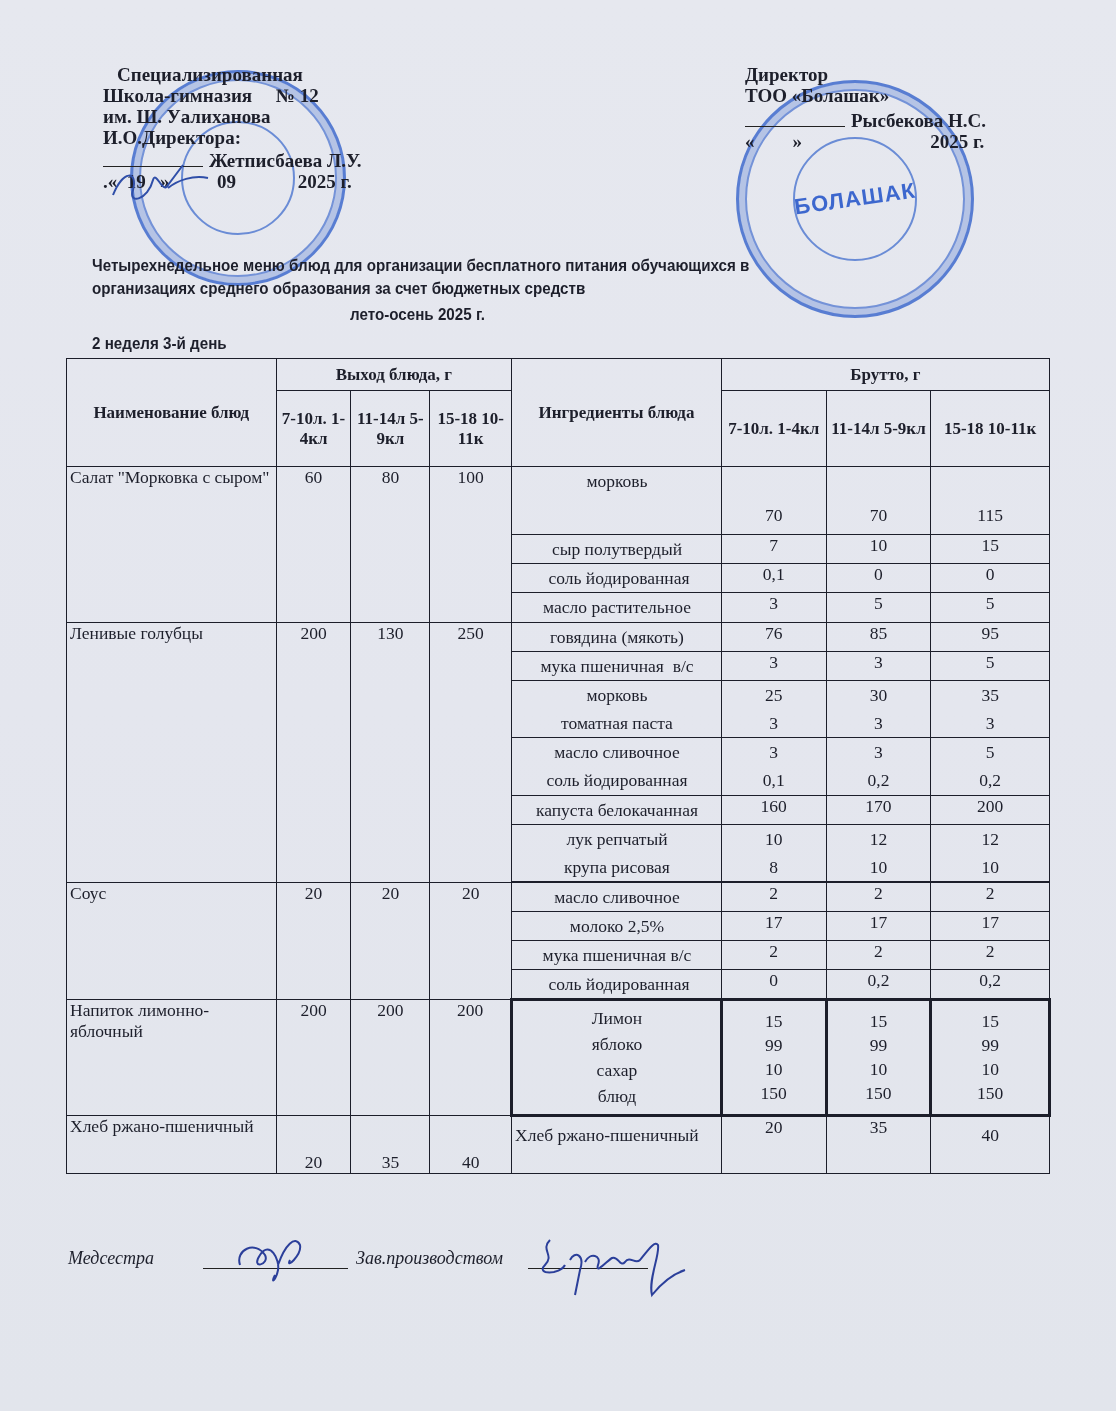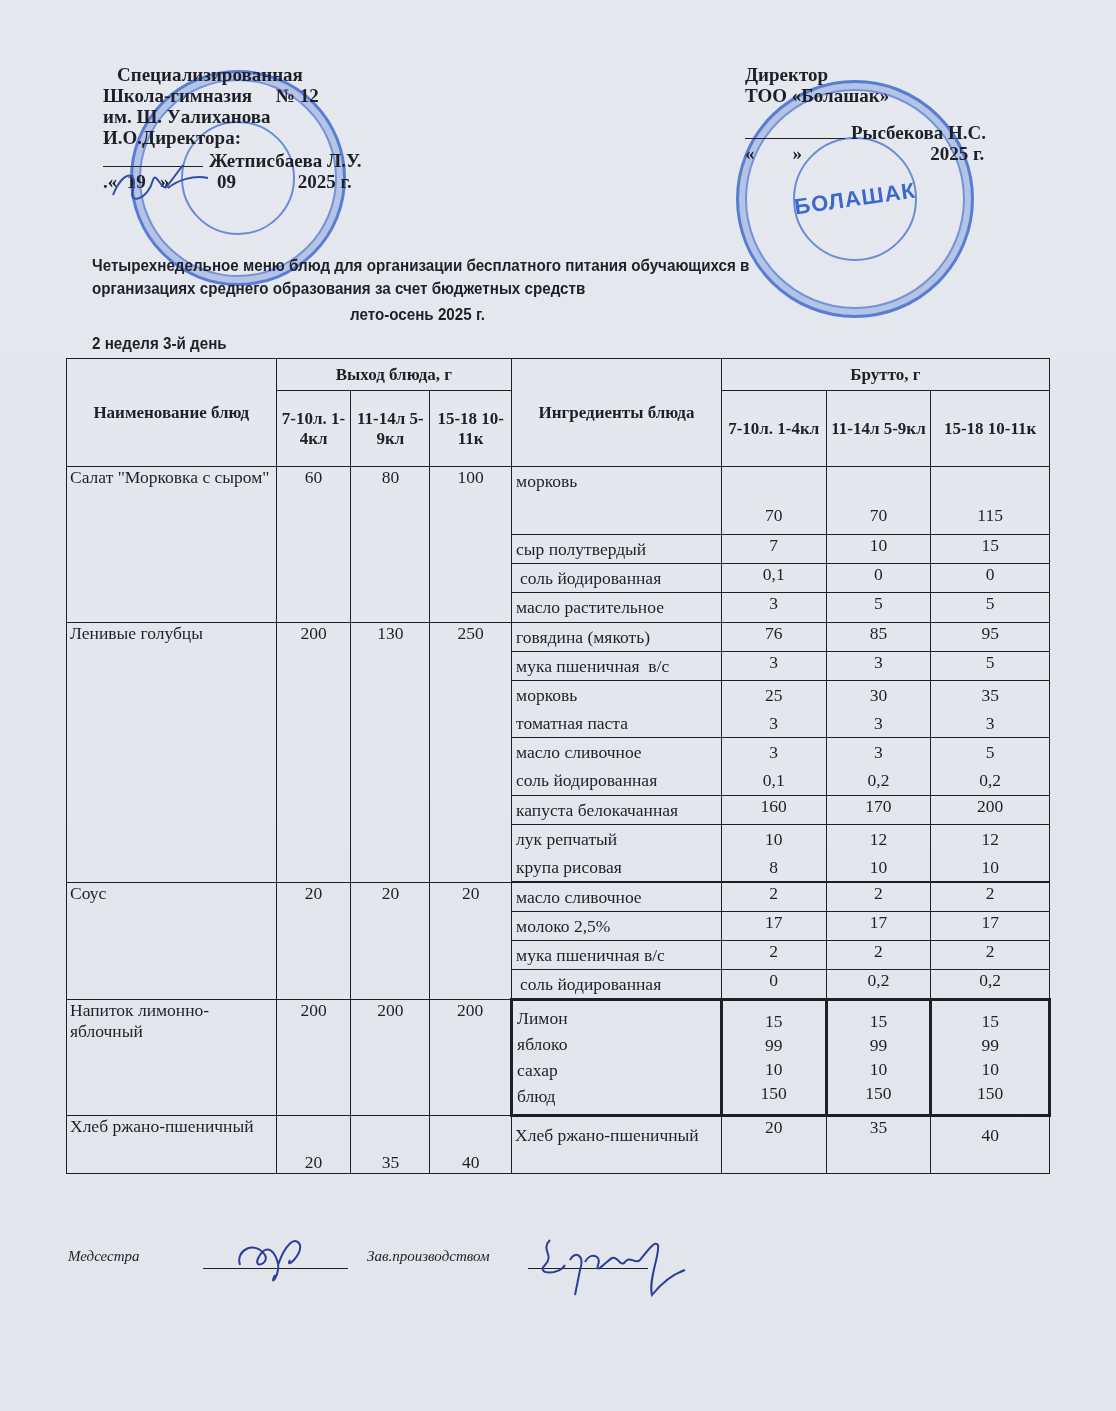--- a/index.html
+++ b/index.html
@@ -25,23 +25,23 @@
   .stamp-text{position:absolute;left:50%;top:50%;transform:translate(-50%,-50%) rotate(-8deg);
      color:rgba(30,80,200,0.85);font-family:"Liberation Sans",sans-serif;font-weight:bold;font-size:22px;letter-spacing:1px;}
   .sig{position:absolute;pointer-events:none;}
   .title{position:absolute;font-family:"Liberation Sans Narrow","Liberation Sans",sans-serif;font-weight:bold;font-size:16.5px;line-height:21px;white-space:nowrap;transform:scaleX(0.92);transform-origin:left;}
   table{position:absolute;left:66px;top:358px;border-collapse:collapse;width:985px;
      font-family:"Liberation Serif",serif;}
   td,th{border:1.6px solid #1c1e2a;padding:0 3px;font-size:17.5px;vertical-align:top;}
   th{font-weight:bold;font-size:17px;text-align:center;vertical-align:middle;}
   .num{text-align:center;}
   .dish{text-align:left;padding-left:3px;line-height:21px;}
-  .ing{text-align:left;padding-left:4px;line-height:28px;}
+  .ing{text-align:center;padding-left:4px;line-height:28px;}
   .multi div{line-height:28px;}
-  .footer{position:absolute;top:1248px;font-style:italic;font-size:15px;}
+  .footer{position:absolute;top:1248px;font-style:italic;font-size:18px;}
   .thick{border-width:3px;}
 </style>
 </head>
 <body>
 
 <div class="stamp" id="stamp-left">
     <div class="inner"></div>
   </div>
 <div class="stamp" id="stamp-right">
     <div class="inner"></div>
@@ -53,21 +53,21 @@
   <div style="white-space:pre">Школа-гимназия     № 12</div>
   <div>им. Ш. Уалиханова</div>
   <div>И.О.Директора:</div>
   <div><span class="ul" style="width:100px;height:18px;"></span><span style="margin-left:6px">Жетписбаева Л.У.</span></div>
   <div style="white-space:pre">.«  19   »          09             2025 г.</div>
 </div>
 
 <div class="hdr" id="right-hdr">
   <div>Директор</div>
   <div>ТОО «Болашак»</div>
-  <div style="margin-top:16px"><span class="ul" style="width:100px;height:16px;"></span><span style="margin-left:6px">Рысбекова Н.С.</span></div>
+  <div style="margin-top:4px"><span class="ul" style="width:100px;height:16px;"></span><span style="margin-left:6px">Рысбекова Н.С.</span></div>
   <div style="white-space:pre">«        »                           2025 г.</div>
 </div>
 
 <svg class="sig" style="left:108px;top:160px" width="110" height="60">
   <path d="M5 35 C15 10,30 10,25 30 C20 45,40 40,45 20 C48 10,55 35,60 25 L75 5 M60 28 C70 20,85 15,100 18" stroke="#2f4ea8" stroke-width="2" fill="none"></path>
 </svg>
 
 <div class="title" style="left:92px;top:255px">Четырехнедельное меню блюд для организации бесплатного питания обучающихся в</div>
 <div class="title" style="left:92px;top:278px">организациях среднего образования за счет бюджетных средств</div>
 <div class="title" style="left:350px;top:304px">лето-осень 2025 г.</div>
@@ -280,17 +280,17 @@
     <td class="num" style="padding-top:8px">40</td>
   </tr>
 </tbody>
   </table>
 
 <div class="footer" style="left:68px">Медсестра</div>
 <div style="position:absolute;left:203px;top:1268px;width:145px;border-bottom:1.3px solid #222"></div>
 <svg class="sig" style="left:230px;top:1225px" width="90" height="70">
   <path d="M10 40 C5 25,25 15,35 30 C40 40,20 45,30 30 C40 15,50 35,48 45 C46 55,40 60,45 50 M48 40 C55 20,65 10,70 20 C72 30,55 45,60 35" stroke="#2b3f9a" stroke-width="2" fill="none"></path>
 </svg>
-<div class="footer" style="left:367px">Зав.производством</div>
+<div class="footer" style="left:356px">Зав.производством</div>
 <div style="position:absolute;left:528px;top:1268px;width:120px;border-bottom:1.3px solid #222"></div>
 <svg class="sig" style="left:530px;top:1220px" width="170" height="80">
   <path d="M20 20 C10 30,25 35,15 45 C5 55,30 55,35 45 M40 40 C45 30,55 35,50 50 L45 75 M55 42 C60 32,72 35,68 45 C65 55,78 40,82 38 C88 35,90 48,95 42 C100 35,105 45,110 40 C118 30,125 20,128 25 C130 35,118 60,122 75 C130 65,140 55,155 50" stroke="#2b3f9a" stroke-width="2" fill="none"></path>
 </svg>
 
 </body></html>

